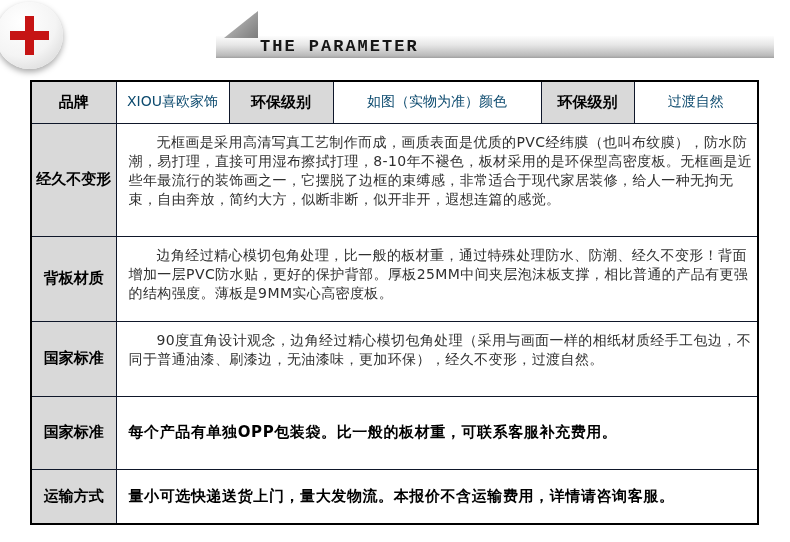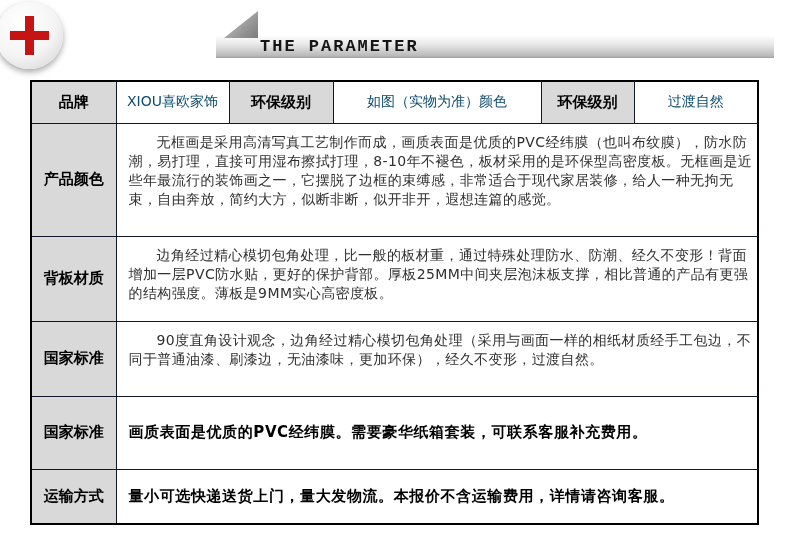--- a/index.html
+++ b/index.html
@@ -117,21 +117,21 @@
         <tr class="r-spec">
       <td class="th">品牌</td>
       <td class="val">XIOU喜欧家饰</td>
       <td class="th">环保级别</td>
       <td class="val">如图（实物为准）颜色</td>
       <td class="th">环保级别</td>
       <td class="val">过渡自然</td>
     </tr>
 
     <tr class="r-face">
-      <td class="th">产品颜色</td>
+      <td class="th">经久不变形</td>
       <td class="para" colspan="5">
         <span class="indent">无框画是采用高清写真工艺制作而成，画质表面是优质的PVC经纬膜（也叫布纹膜），防水防潮，易打理，直接可用湿布擦拭打理，8-10年不褪色，板材采用的是环保型高密度板。无框画是近些年最流行的装饰画之一，它摆脱了边框的束缚感，非常适合于现代家居装修，给人一种无拘无束，自由奔放，简约大方，似断非断，似开非开，遐想连篇的感觉。</span>
       </td>
     </tr>
 
     <tr class="r-back">
       <td class="th">背板材质</td>
       <td class="para" colspan="5">
         <span class="indent">边角经过精心模切包角处理，比一般的板材重，通过特殊处理防水、防潮、经久不变形！背面增加一层PVC防水贴，更好的保护背部。厚板25MM中间夹层泡沫板支撑，相比普通的产品有更强的结构强度。薄板是9MM实心高密度板。</span>
       </td>
@@ -139,21 +139,21 @@
 
     <tr class="r-edge">
       <td class="th">国家标准</td>
       <td class="para" colspan="5">
         <span class="indent">90度直角设计观念，边角经过精心模切包角处理（采用与画面一样的相纸材质经手工包边，不同于普通油漆、刷漆边，无油漆味，更加环保），经久不变形，过渡自然。</span>
       </td>
     </tr>
 
     <tr class="r-pack">
       <td class="th">国家标准</td>
-      <td class="bold-line" colspan="5">画质表面是优质的PVC经纬膜。需要豪华纸箱套装，可联系客服补充费用。</td>
+      <td class="bold-line" colspan="5">每个产品有单独OPP包装袋。比一般的板材重，可联系客服补充费用。</td>
     </tr>
 
     <tr class="r-ship">
       <td class="th">运输方式</td>
       <td class="bold-line" colspan="5">量小可选快递送货上门，量大发物流。本报价不含运输费用，详情请咨询客服。</td>
     </tr>
   </tbody>
     </table>
 
 </div>

